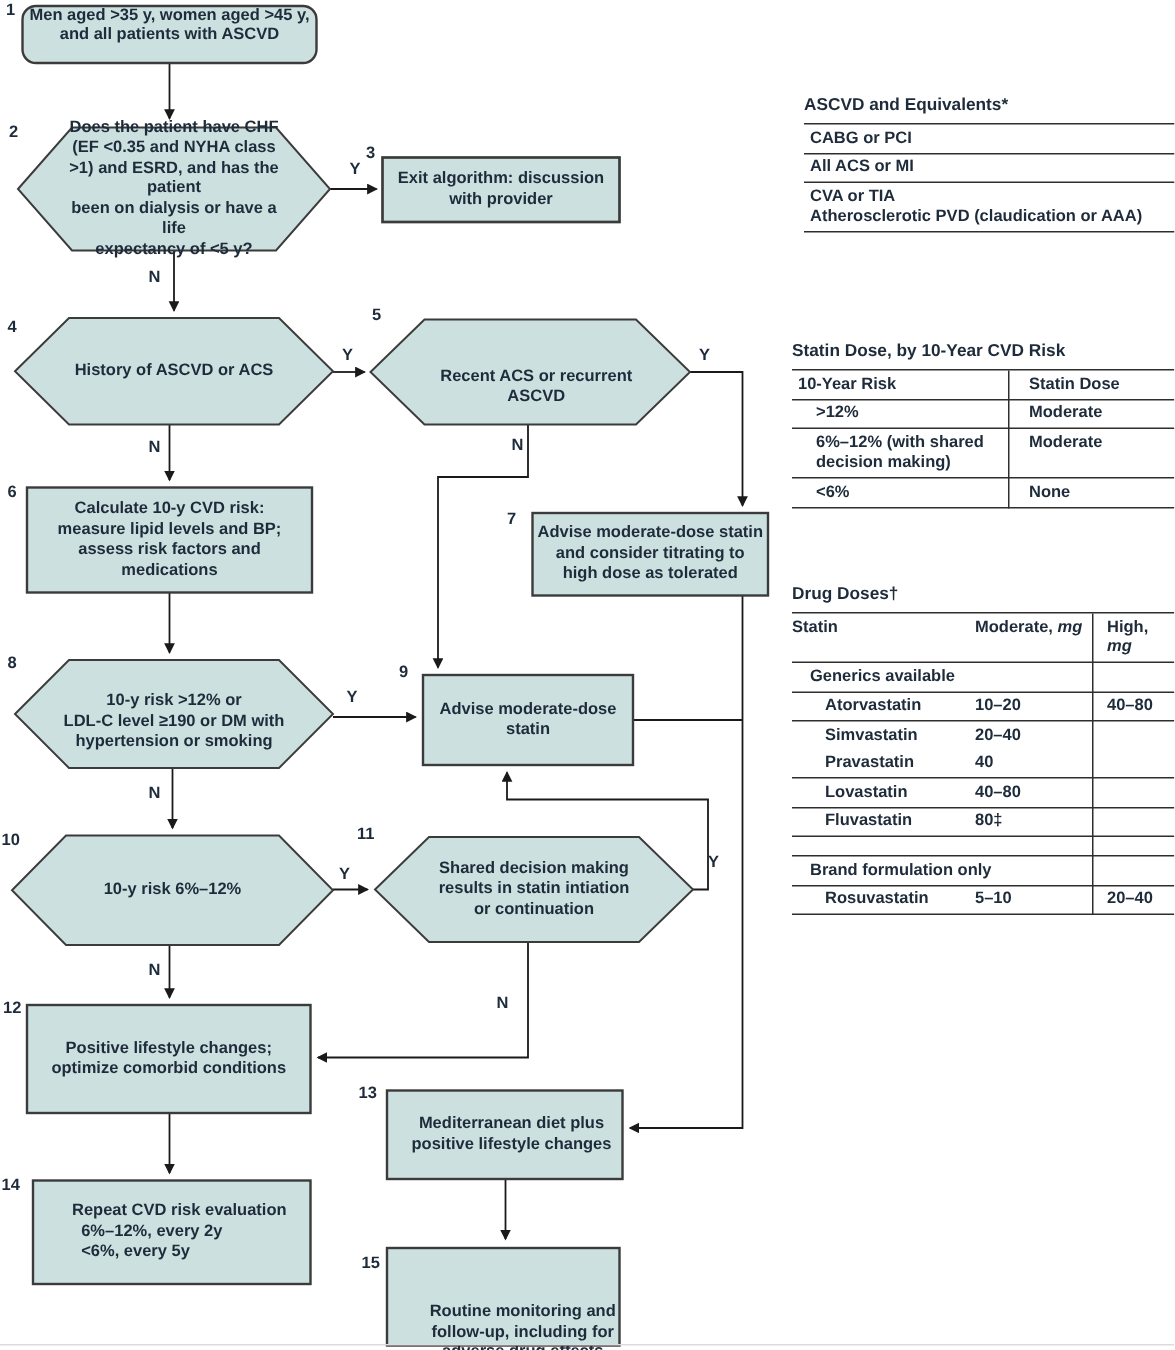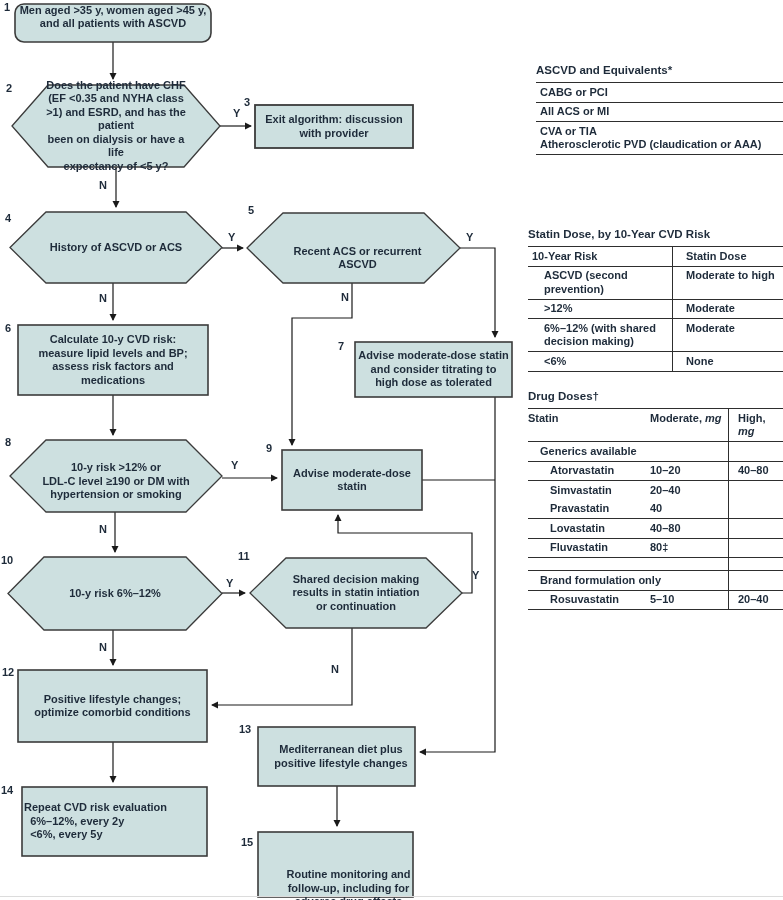--- a/index.html
+++ b/index.html
@@ -2,21 +2,21 @@
 <html><head>
 <meta charset="utf-8">
 <style>
   html,body{margin:0;padding:0;background:#fff;}
   .canvas{position:relative;width:783px;height:900px;background:#fff;overflow:hidden;
           font-family:"Liberation Sans",sans-serif;color:#1e2b3a;}
   svg.layer{position:absolute;left:0;top:0;}
   .node-text{position:absolute;display:flex;align-items:center;justify-content:center;
              text-align:center;font-weight:bold;font-size:11px;line-height:13.5px;
              white-space:pre-line;color:#1e2b3a;}
-  .node-text.left{justify-content:flex-start;text-align:left;white-space:pre-wrap;padding-left:2px;box-sizing:border-box;}
+  .node-text.left{justify-content:flex-start;text-align:left;white-space:pre-wrap;padding-left:26px;box-sizing:border-box;}
   .num{position:absolute;font-size:11px;font-weight:bold;color:#1e2b3a;}
   .yn{position:absolute;font-size:11px;font-weight:bold;color:#1e2b3a;}
   .rtable{position:absolute;font-size:11px;color:#1e2b3a;}
   .rtitle{font-weight:bold;font-size:11.5px;margin-bottom:6px;}
   .tb{border-top:1.4px solid #2e2e2e;position:relative;}
   .tr{border-bottom:1.4px solid #2e2e2e;padding:2.5px 0 2.5px 4px;line-height:13.5px;
       white-space:pre-wrap;font-weight:bold;box-sizing:border-box;}
   .tr.noline{border-bottom:none;}
   .tr.empty{height:13px;padding:0;}
   .ind1{padding-left:12px;}
@@ -162,24 +162,20 @@
 
   <div class="rtable" style="left:528px;top:228px;width:255px">
     <div class="rtitle">Statin Dose, by 10-Year CVD Risk</div>
     <div class="tb">
       <div class="vline" style="left:144px"></div>
       <div class="tr row2">
         <div class="c1">10-Year Risk</div>
         <div class="c2">Statin Dose</div>
       </div>
       <div class="tr row2">
-        <div class="c1 ind1">ASCVD (second prevention)</div>
-        <div class="c2">Moderate to high</div>
-      </div>
-      <div class="tr row2">
         <div class="c1 ind1">&gt;12%</div>
         <div class="c2">Moderate</div>
       </div>
       <div class="tr row2">
         <div class="c1 ind1">6%–12% (with shared
 decision making)</div>
         <div class="c2">Moderate</div>
       </div>
       <div class="tr row2">
         <div class="c1 ind1">&lt;6%</div>

